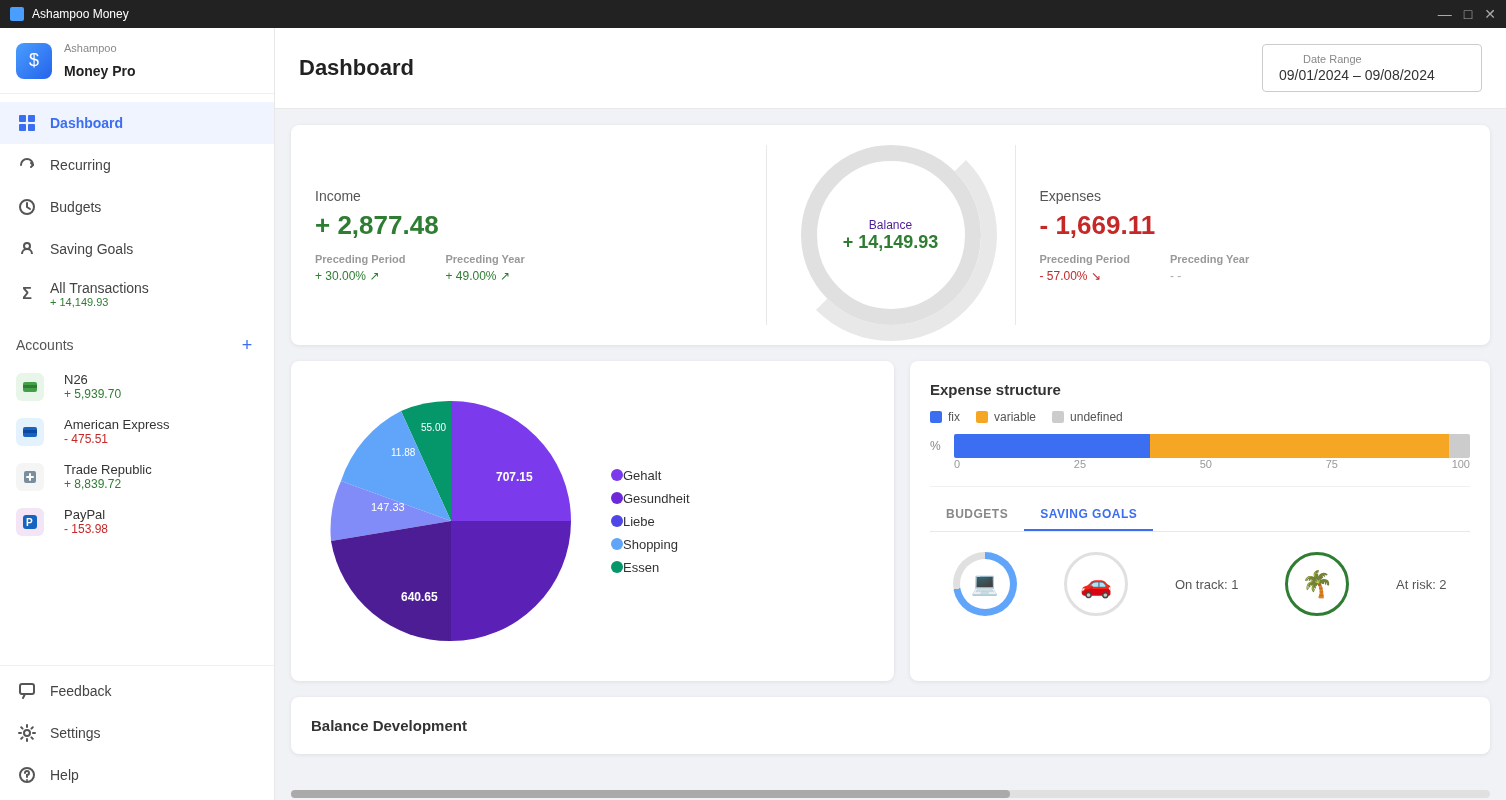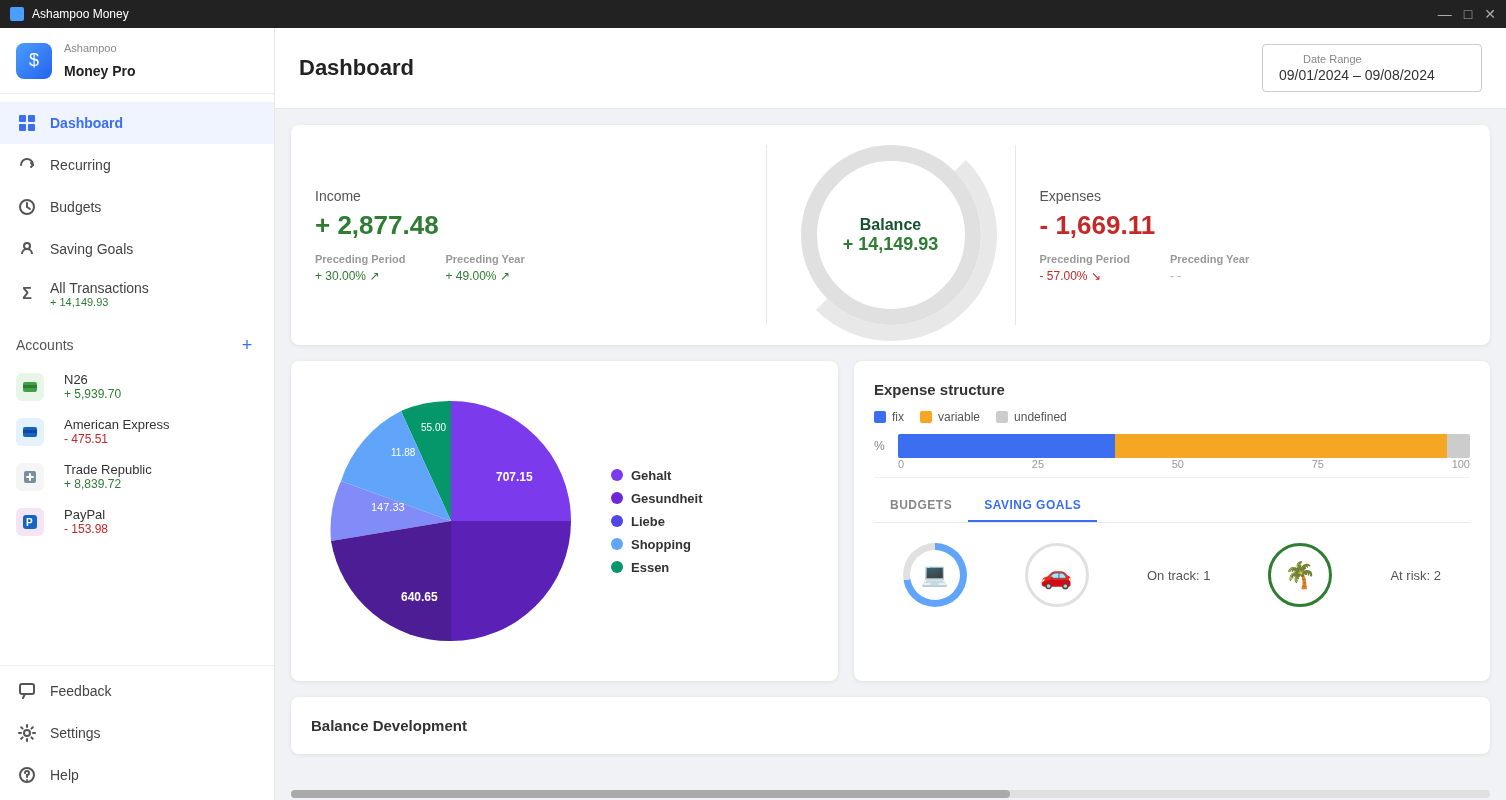--- a/index.html
+++ b/index.html
@@ -67,35 +67,35 @@
     .summary-amount-green { font-size: 26px; font-weight: 700; color: #2e7d32; }
     .summary-amount-red { font-size: 26px; font-weight: 700; color: #c62828; }
     .summary-sub { display: flex; gap: 40px; margin-top: 12px; }
     .summary-sub-item { display: flex; flex-direction: column; gap: 4px; }
     .summary-sub-label { font-size: 11px; color: #999; font-weight: bold; }
     .summary-sub-value { font-size: 12px; }
 
     .balance-center { display: flex; flex-direction: column; align-items: center; justify-content: center; width: 200px; flex-shrink: 0; }
     .balance-circle { width: 180px; height: 180px; border-radius: 50%; border: 16px solid #e0e0e0; border-top-color: #e0e0e0; display: flex; flex-direction: column; align-items: center; justify-content: center; position: relative; background: #fff; }
     .balance-circle::before { content: ''; position: absolute; width: 180px; height: 180px; border-radius: 50%; border: 16px solid transparent; border-right-color: #e8e8e8; border-bottom-color: #e8e8e8; }
-    .balance-title { font-size: 16px; font-weight: 700; color: #14532d; }
+    .balance-title { font-size: 12px; font-weight: 400; color: #4c1d95; }
     .balance-amount { font-size: 18px; font-weight: 700; color: #2e7d32; }
 
     
     .bottom-row { display: flex; gap: 16px; }
     .allocation-card { flex: 1; background: #fff; border-radius: 8px; padding: 20px; box-shadow: 0 1px 4px rgba(0,0,0,0.08); }
-    .expense-card { width: 636px; background: #fff; border-radius: 8px; padding: 20px; box-shadow: 0 1px 4px rgba(0,0,0,0.08); display: flex; flex-direction: column; gap: 7px; flex-shrink: 0; }
+    .expense-card { width: 580px; background: #fff; border-radius: 8px; padding: 20px; box-shadow: 0 1px 4px rgba(0,0,0,0.08); display: flex; flex-direction: column; gap: 16px; flex-shrink: 0; }
 
     .card-title { font-size: 15px; font-weight: 600; color: #333; margin-bottom: 12px; }
 
     
     .pie-area { display: flex; align-items: center; gap: 20px; }
     .pie-chart { width: 280px; height: 280px; flex-shrink: 0; }
     .pie-legend { display: flex; flex-direction: column; gap: 8px; }
-    .legend-item { display: flex; align-items: center; gap: 8px; font-size: 13px; font-weight: bold; }
+    .legend-item { display: flex; align-items: center; font-size: 13px; }
     .legend-dot { width: 12px; height: 12px; border-radius: 50%; flex-shrink: 0; }
 
     
     .expense-legend { display: flex; gap: 16px; align-items: center; }
     .legend-block { display: flex; align-items: center; gap: 6px; font-size: 12px; color: #555; }
     .legend-sq { width: 12px; height: 12px; border-radius: 2px; flex-shrink: 0; }
     .expense-bar-area { display: flex; align-items: center; gap: 8px; }
     .expense-bar-label { font-size: 12px; color: #888; width: 16px; }
     .expense-bar-track { flex: 1; height: 24px; background: #f0f0f0; border-radius: 2px; overflow: hidden; display: flex; }
     .expense-bar-fix { background: #3b6ef0; height: 100%; }

